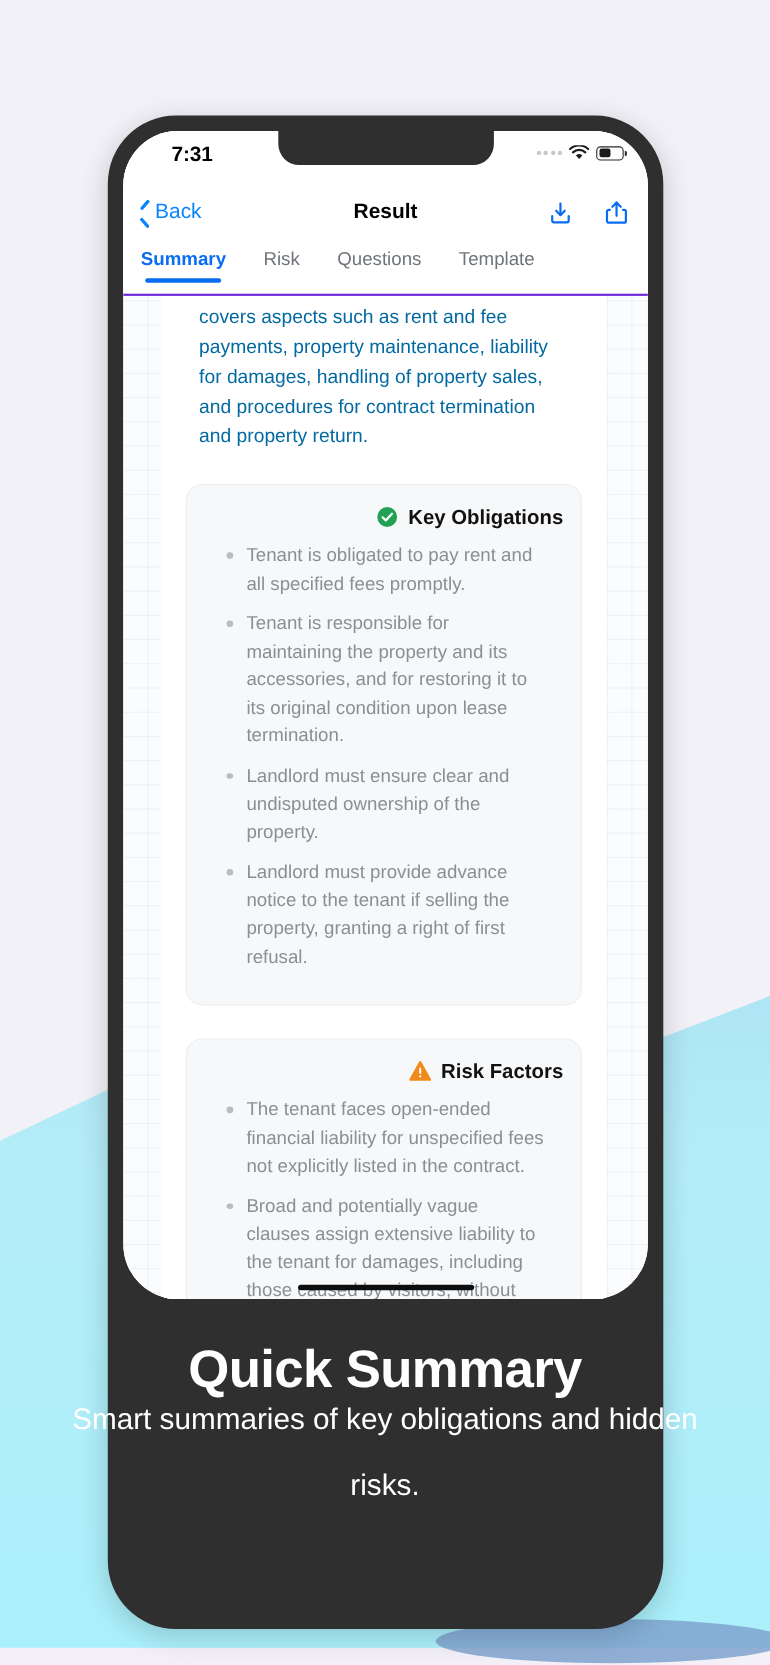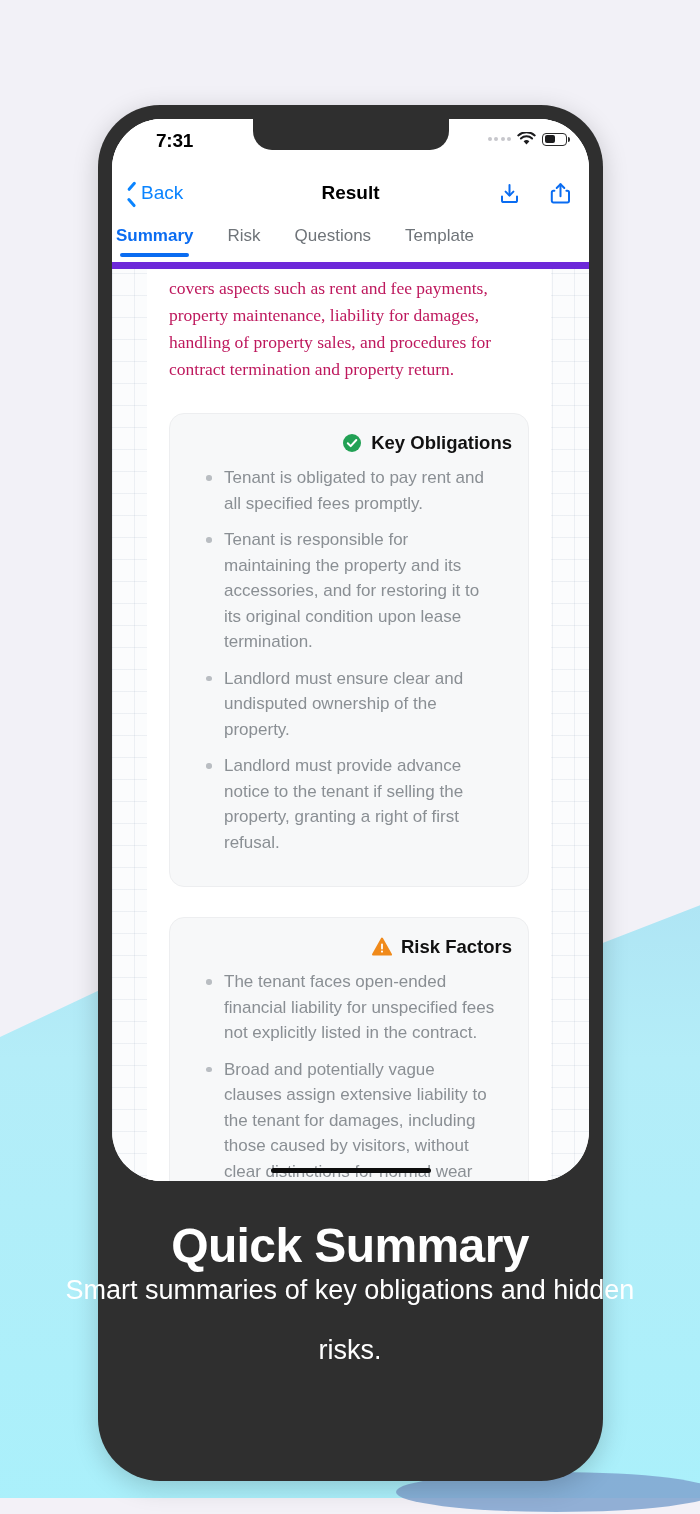--- a/index.html
+++ b/index.html
@@ -85,39 +85,39 @@
   .nav-title{
     position:absolute;left:0;right:0;text-align:center;font-size:19px;font-weight:700;color:#000;
     pointer-events:none;
   }
   .nav-actions{margin-left:auto;margin-right:16px;display:flex;gap:26px;align-items:center;}
   .nav-actions svg{display:block;cursor:pointer;}
 
   
   .tabs{
     position:absolute;left:0;top:102px;width:477px;height:48px;background:#ffffff;
-    display:flex;align-items:flex-start;padding:0 2px;box-sizing:border-box;z-index:5;
-    border-bottom:7px solid #6d28d9;
+    display:flex;align-items:flex-start;padding:0 14px;box-sizing:border-box;z-index:5;
+    border-bottom:2px solid #6d28d9;
   }
   .tab{
     position:relative;font-size:17px;color:#6f7479;padding:5px 2px 14px;margin-right:30px;cursor:pointer;
     white-space:nowrap;
   }
   .tab.active{color:#0a6cf1;font-weight:700;}
   .tab.active::after{
     content:"";position:absolute;left:6px;right:6px;bottom:3px;height:4px;background:#0a6cf1;border-radius:3px;
   }
 
   
   .scroll{
     position:absolute;left:35px;top:150px;right:38px;bottom:0;overflow:hidden;background:#fff;
     padding:0 22px;box-sizing:border-box;
   }
   .intro{
-    font-size:17.5px;line-height:27px;color:#be185d;margin:6px 0 0;font-family:Liberation Serif, serif;
+    font-size:17.5px;line-height:27px;color:#0369a1;margin:6px 12px 0;
   }
   .card{
     margin-top:30px;background:#f7f8f9;border:1px solid #edeef0;border-radius:15px;padding:18px 16px 20px;
   }
   .card-head{display:flex;align-items:center;gap:9px;margin-bottom:11px;justify-content:flex-end;}
   .card-title{font-size:18.5px;font-weight:700;color:#111;}
   .ico-ok{width:20px;height:20px;flex:0 0 auto;}
   .ico-warn{width:20px;height:20px;flex:0 0 auto;}
   ul.blist{list-style:none;margin:0;padding:0;}
   ul.blist li{

